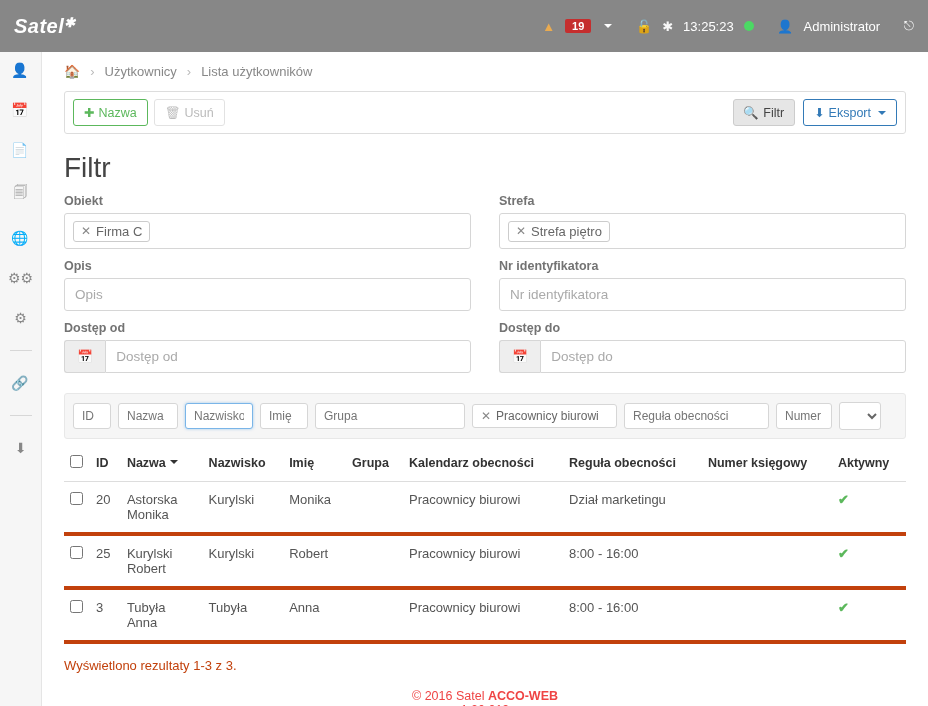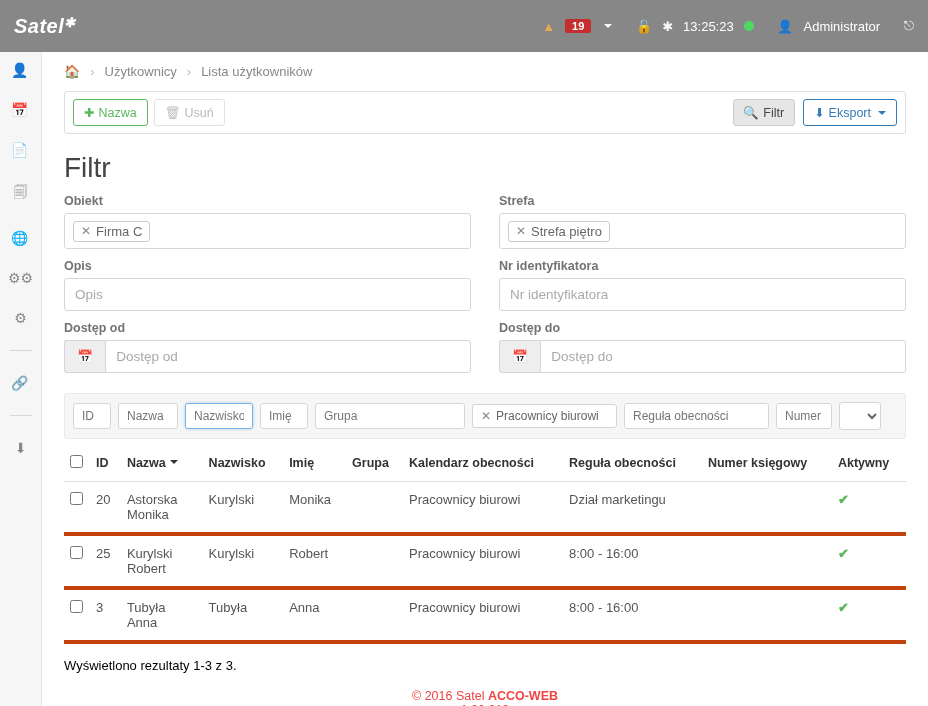--- a/index.html
+++ b/index.html
@@ -46,21 +46,21 @@
     .sm-input.med {width:60px;}
     .sm-input.active {border-color:#7ab5e8;box-shadow:0 0 3px rgba(122,181,232,0.7);}
     .sm-tag {display:inline-flex;align-items:center;gap:5px;border:1px solid #d6d6d6;background:#fff;border-radius:3px;padding:4px 8px;font-size:12px;color:#666;}
     .sm-select {border:1px solid #d6d6d6;border-radius:3px;padding:5px 8px;font-size:12px;color:#666;background:#fff;}
     table {width:100%;border-collapse:collapse;}
     th {text-align:left;font-size:12.5px;color:#333;padding:10px 6px;border-bottom:1px solid #ddd;font-weight:700;}
     th.sorted::after {content:"";display:inline-block;margin-left:4px;border:4px solid transparent;border-top-color:#333;vertical-align:middle;}
     td {padding:10px 6px;border-bottom:4px solid #c2410c;font-size:13px;color:#555;vertical-align:top;}
     .cb {width:13px;height:13px;}
     .check {color:#5cb85c;font-weight:bold;}
-    .results-text {padding:14px 0 8px 22px;color:#000000;font-size:13px;}
+    .results-text {padding:14px 0 8px 22px;color:#c2410c;font-size:13px;}
     .footer {text-align:center;color:#ef4444;font-size:12.5px;padding:8px 0 10px;}
     .caret-down {display:inline-block;border:4px solid transparent;border-top-color:currentColor;margin-left:3px;transform:translateY(2px);}
   </style>
 </head>
 <body>
 
 <div class="app">
   <div class="topbar">
     <span class="logo"><span>Satel</span><span class="logo-star">✱</span></span>
     <div class="topbar-spacer"></div>

